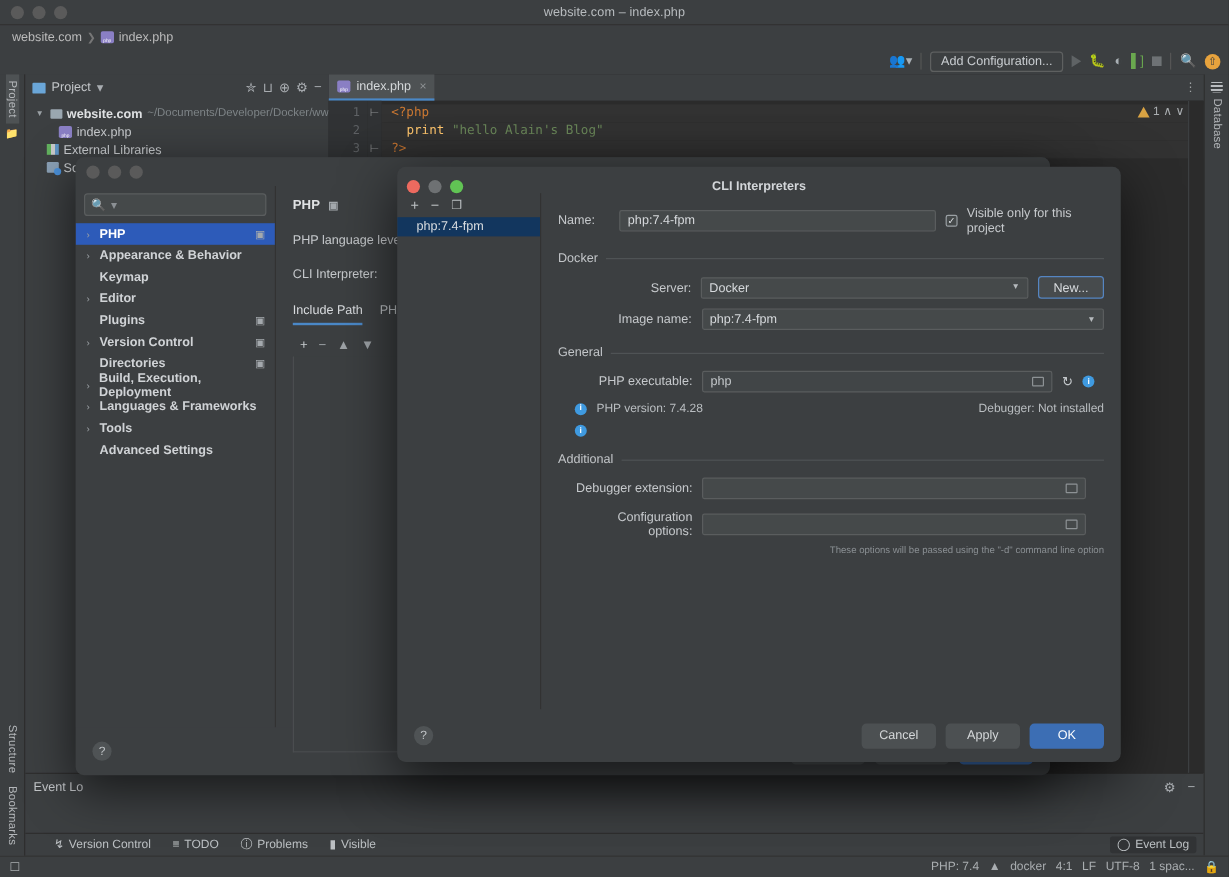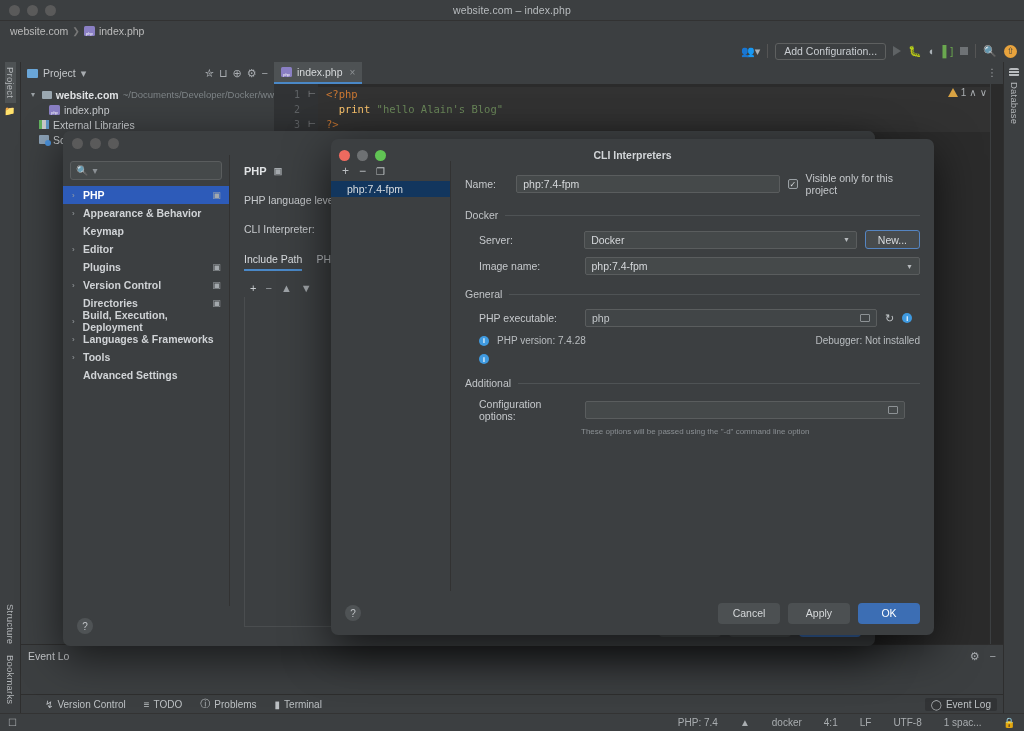--- a/index.html
+++ b/index.html
@@ -157,21 +157,21 @@
   .bb-right { margin-left:auto; margin-right:6px; display:flex; align-items:center; gap:4px;
               background:#313335; padding:1px 6px; border-radius:2px; }
 
   
   .statusbar {
     height:18px; background:#3c3f41; border-top:1px solid #333;
     display:flex; align-items:center; font-size:10px; color:#a9adb0;
     padding:0 8px; gap:12px; flex:0 0 18px;
   }
   .sb-left { display:flex; align-items:center; gap:5px; }
-  .sb-right { margin-left:auto; display:flex; align-items:center; gap:22px; }
+  .sb-right { margin-left:auto; display:flex; align-items:center; gap:8px; }
 
   
   .rstrip { width:21px; background:#3c3f41; border-left:1px solid #2e2e2e;
             display:flex; flex-direction:column; align-items:center; padding-top:6px; flex:0 0 21px;}
   .db-icon { width:10px;height:9px;background:repeating-linear-gradient(#b9bcbf 0 1.5px,#3c3f41 1.5px 3px);border-radius:2px;}
 
   
   .settings {
     position:absolute; left:63px; top:131px; width:812px; height:515px;
     background:#3c3f41; border-radius:7px; box-shadow:0 12px 40px rgba(0,0,0,.6);
@@ -236,21 +236,21 @@
   .finput {
     height:18px; background:#45494a; border:1px solid #5a5d5e; border-radius:2px;
     font-size:10.5px; color:#d6d9dc; display:flex; align-items:center; padding:0 6px;
   }
   .finput.ro { background:#414547; color:#c3c7ca; }
   .chk { width:10px;height:10px;border:1px solid #9aa0a4;border-radius:2px;background:#45494a;
          display:flex;align-items:center;justify-content:center;font-size:8px;color:#d9dde0;}
   .grouphdr { display:flex; align-items:center; gap:7px; margin:13px 0 9px 0; }
   .grouphdr .gl { font-size:10.5px; color:#c2c5c8; }
   .grouphdr .ln { flex:1; height:1px; background:#4f5355; }
-  .gbody { padding-left:14px; }
+  .gbody { padding-left:14px;text-align:right; }
   .select {
     height:18px; background:#45494a; border:1px solid #5a5d5e; border-radius:2px;
     font-size:10.5px; color:#d6d9dc; display:flex; align-items:center; padding:0 6px;
     justify-content:space-between;
   }
   .caret { font-size:7px; color:#b6babd; }
   .newbtn {
     height:19px; padding:0 12px; border:1px solid #5585c2; border-radius:3px;
     background:#474b4d; color:#d8dbde; font-size:10.5px;
     display:flex; align-items:center; justify-content:center;
@@ -399,21 +399,21 @@
           <div class="bb-item">
             <span>≡</span>
             <span>TODO</span>
           </div>
           <div class="bb-item">
             <span>ⓘ</span>
             <span>Problems</span>
           </div>
           <div class="bb-item">
             <span>▮</span>
-            <span>Terminal</span>
+            <span>Visible</span>
           </div>
           <div class="bb-right">
             <span>◯</span>
             <span>Event Log</span>
           </div>
         </div>
       </div>
 
       <div class="rstrip">
         <div class="db-icon"></div>
@@ -609,20 +609,27 @@
           <div class="frow" style="margin-top:8px">
             <span class="infodot">i</span>
           </div>
         </div>
 
         <div class="grouphdr">
           <span class="gl">Additional</span>
           <span class="ln"></span>
         </div>
         <div class="gbody">
+          <div class="frow" style="margin-bottom:9px">
+            <span class="flabel" style="width:98px">Debugger extension:</span>
+            <div class="finput" style="width:320px;justify-content:space-between">
+              <span></span>
+              <span class="folder-ic"></span>
+            </div>
+          </div>
           <div class="frow">
             <span class="flabel" style="width:98px">Configuration options:</span>
             <div class="finput" style="width:320px;justify-content:space-between">
               <span></span>
               <span class="folder-ic"></span>
             </div>
           </div>
           <div class="subnote" style="margin-left:100px">These options will be passed using the "-d" command line option</div>
         </div>
       </div>

